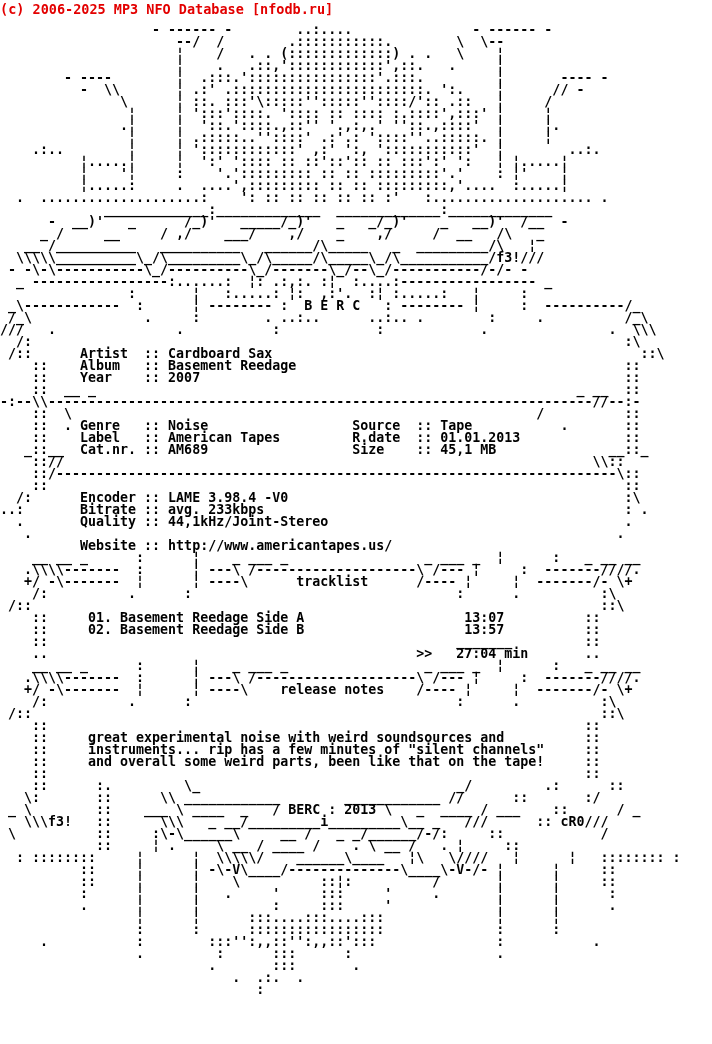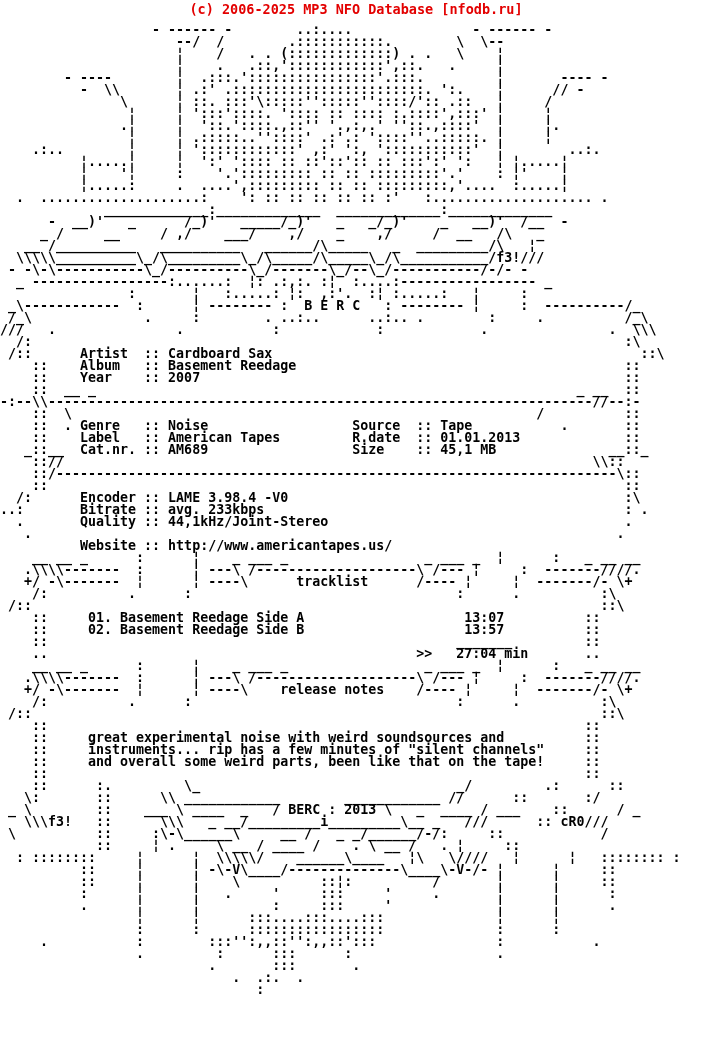--- a/index.html
+++ b/index.html
@@ -6,21 +6,20 @@
   body{
     width:712px;height:1044px;
     background:#ffffff;color:#000;
     overflow:hidden;
     font-family:"DejaVu Sans Mono",monospace;
   }
   .watermark{
     height:24px;
     font:bold 13.5px/18px "DejaVu Sans Mono",monospace;
     color:#e30000;
-    text-align:center;
     white-space:pre;
   }
   pre.nfo{
     margin:0;padding:0;
     font:bold 13.3px/12px "DejaVu Sans Mono",monospace;
     white-space:pre;
     letter-spacing:0;
     color:#000;
   }
 </style>

